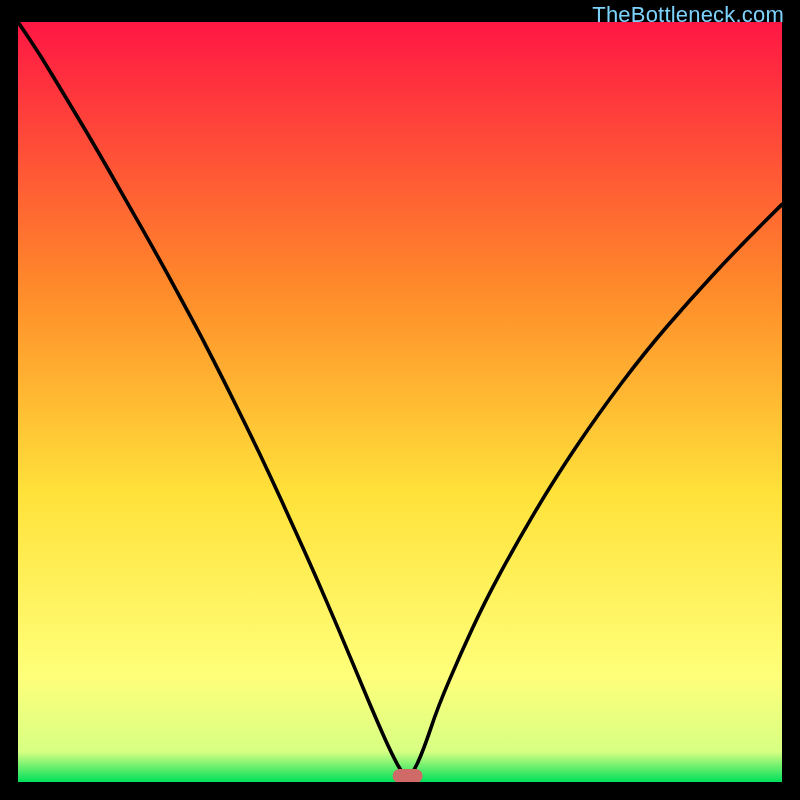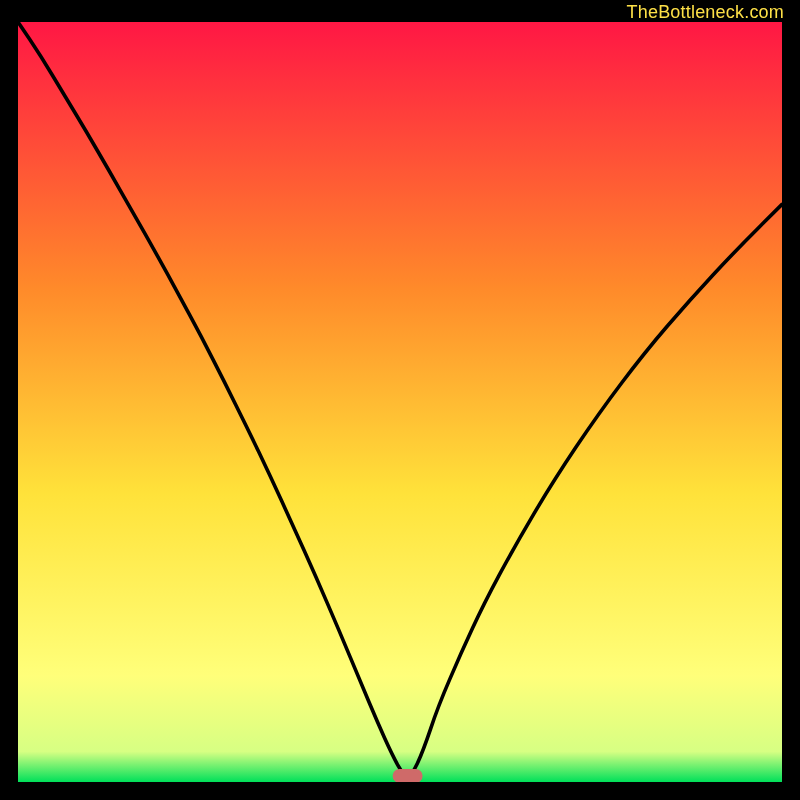--- a/index.html
+++ b/index.html
@@ -21,22 +21,22 @@
     position: absolute;
     left: 18px;
     top: 22px;
     width: 764px;
     height: 760px;
   }
   .watermark {
     position: absolute;
     top: 2px;
     right: 16px;
-    color: #fde047;
-    font-size: 18px;
+    color: #7dd3fc;
+    font-size: 22px;
     font-weight: 500;
     letter-spacing: 0.2px;
     z-index: 5;
   }
   svg { display: block; }
 </style>
 </head>
 <body>
 
 <div class="stage">

